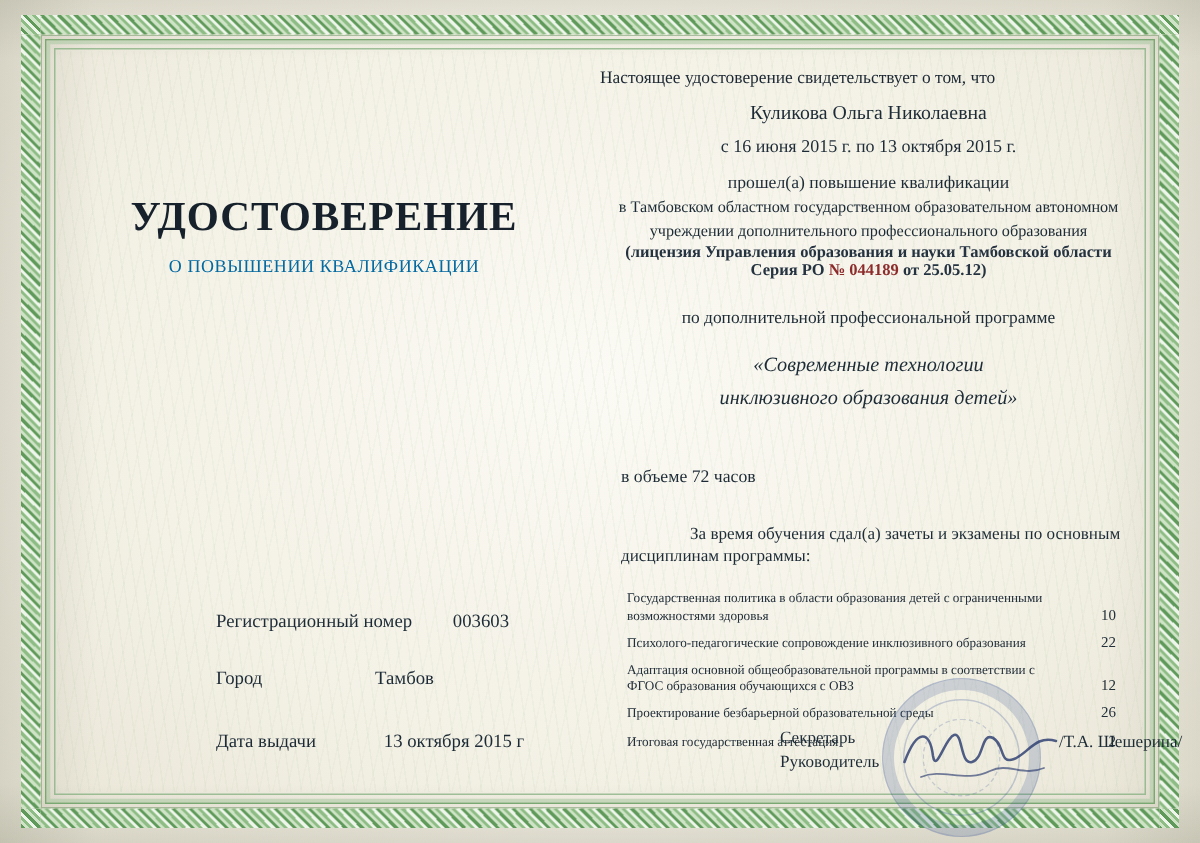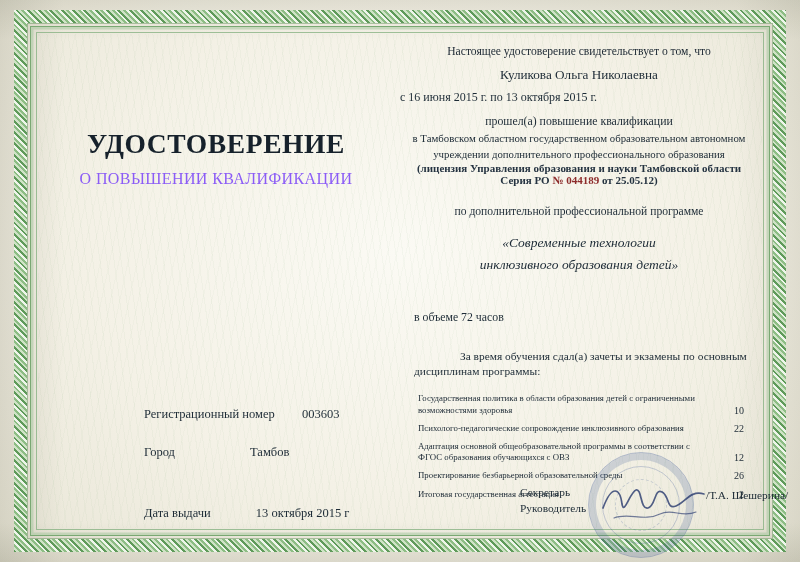--- a/index.html
+++ b/index.html
@@ -99,61 +99,62 @@
     letter-spacing: 0.6px;
     font-weight: 700;
     color: #16212b;
   }
   .subtitle {
     position: absolute;
     left: 0;
     top: 110px;
     width: 340px;
     text-align: center;
-    font-size: 16px;
+    font-size: 12px;
     letter-spacing: 0.4px;
-    color: #8b5cf6;
+    color: #0369a1;
   }
   .field-row {
     position: absolute;
     left: 98px;
     width: 250px;
     font-size: 12.5px;
     white-space: nowrap;
   }
   .field-row .label { display: inline-block; }
   .field-row .value { display: inline-block; margin-left: 22px; }
   #row-reg { top: 347px; }
   #row-city { top: 385px; }
-  #row-date { top: 446px; }
+  #row-date { top: 427px; }
   #row-reg .value { margin-left: 24px; }
   #row-city .value { margin-left: 72px; }
   #row-date .value { margin-left: 42px; }
 
   
   .right-col {
     position: absolute;
     left: 400px;
     top: 44px;
     width: 358px;
   }
   .r-line {
     font-size: 11.6px;
     line-height: 15.5px;
     text-align: center;
     color: #1b2732;
   }
-  .r-right { text-align: center; }
+  .r-right { text-align: left; }
   .name {
     font-size: 13.2px;
     text-align: center;
     margin-top: 7px;
   }
   .dates {
     font-size: 12px;
+    text-align: center;
     margin-top: 7px;
   }
   .passed {
     font-size: 11.8px;
     text-align: center;
     margin-top: 9px;
   }
   .org {
     font-size: 10.8px;
     line-height: 14px;

